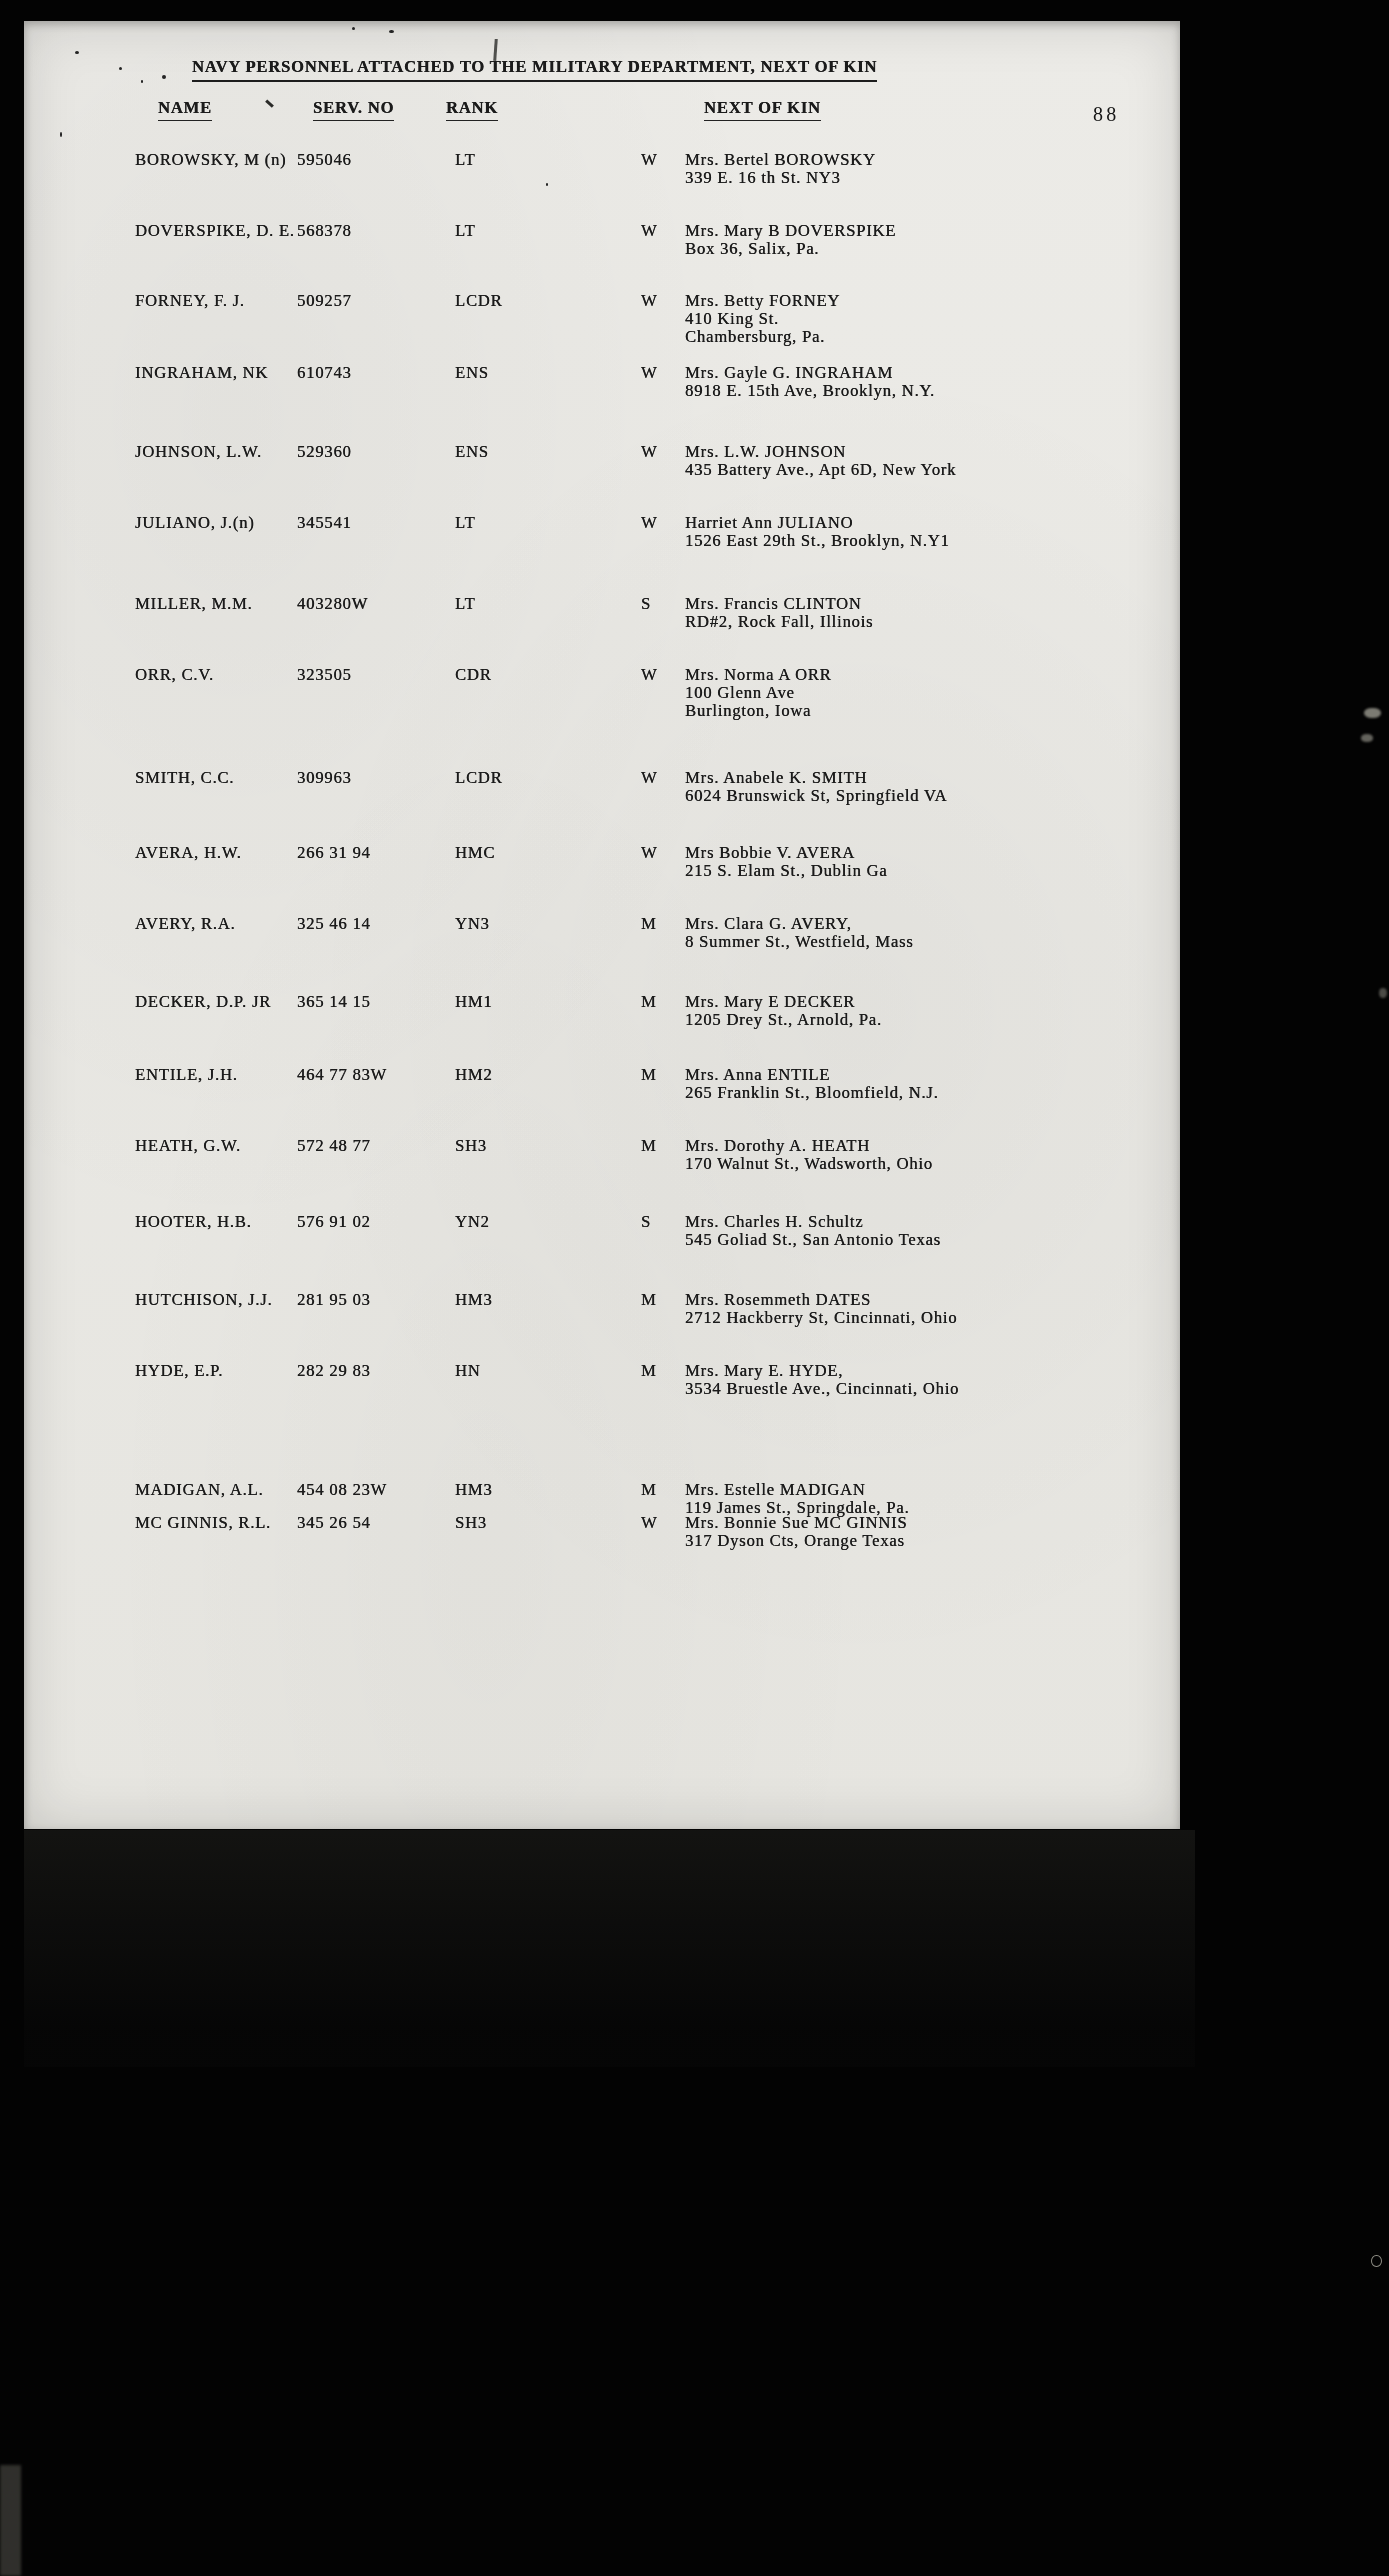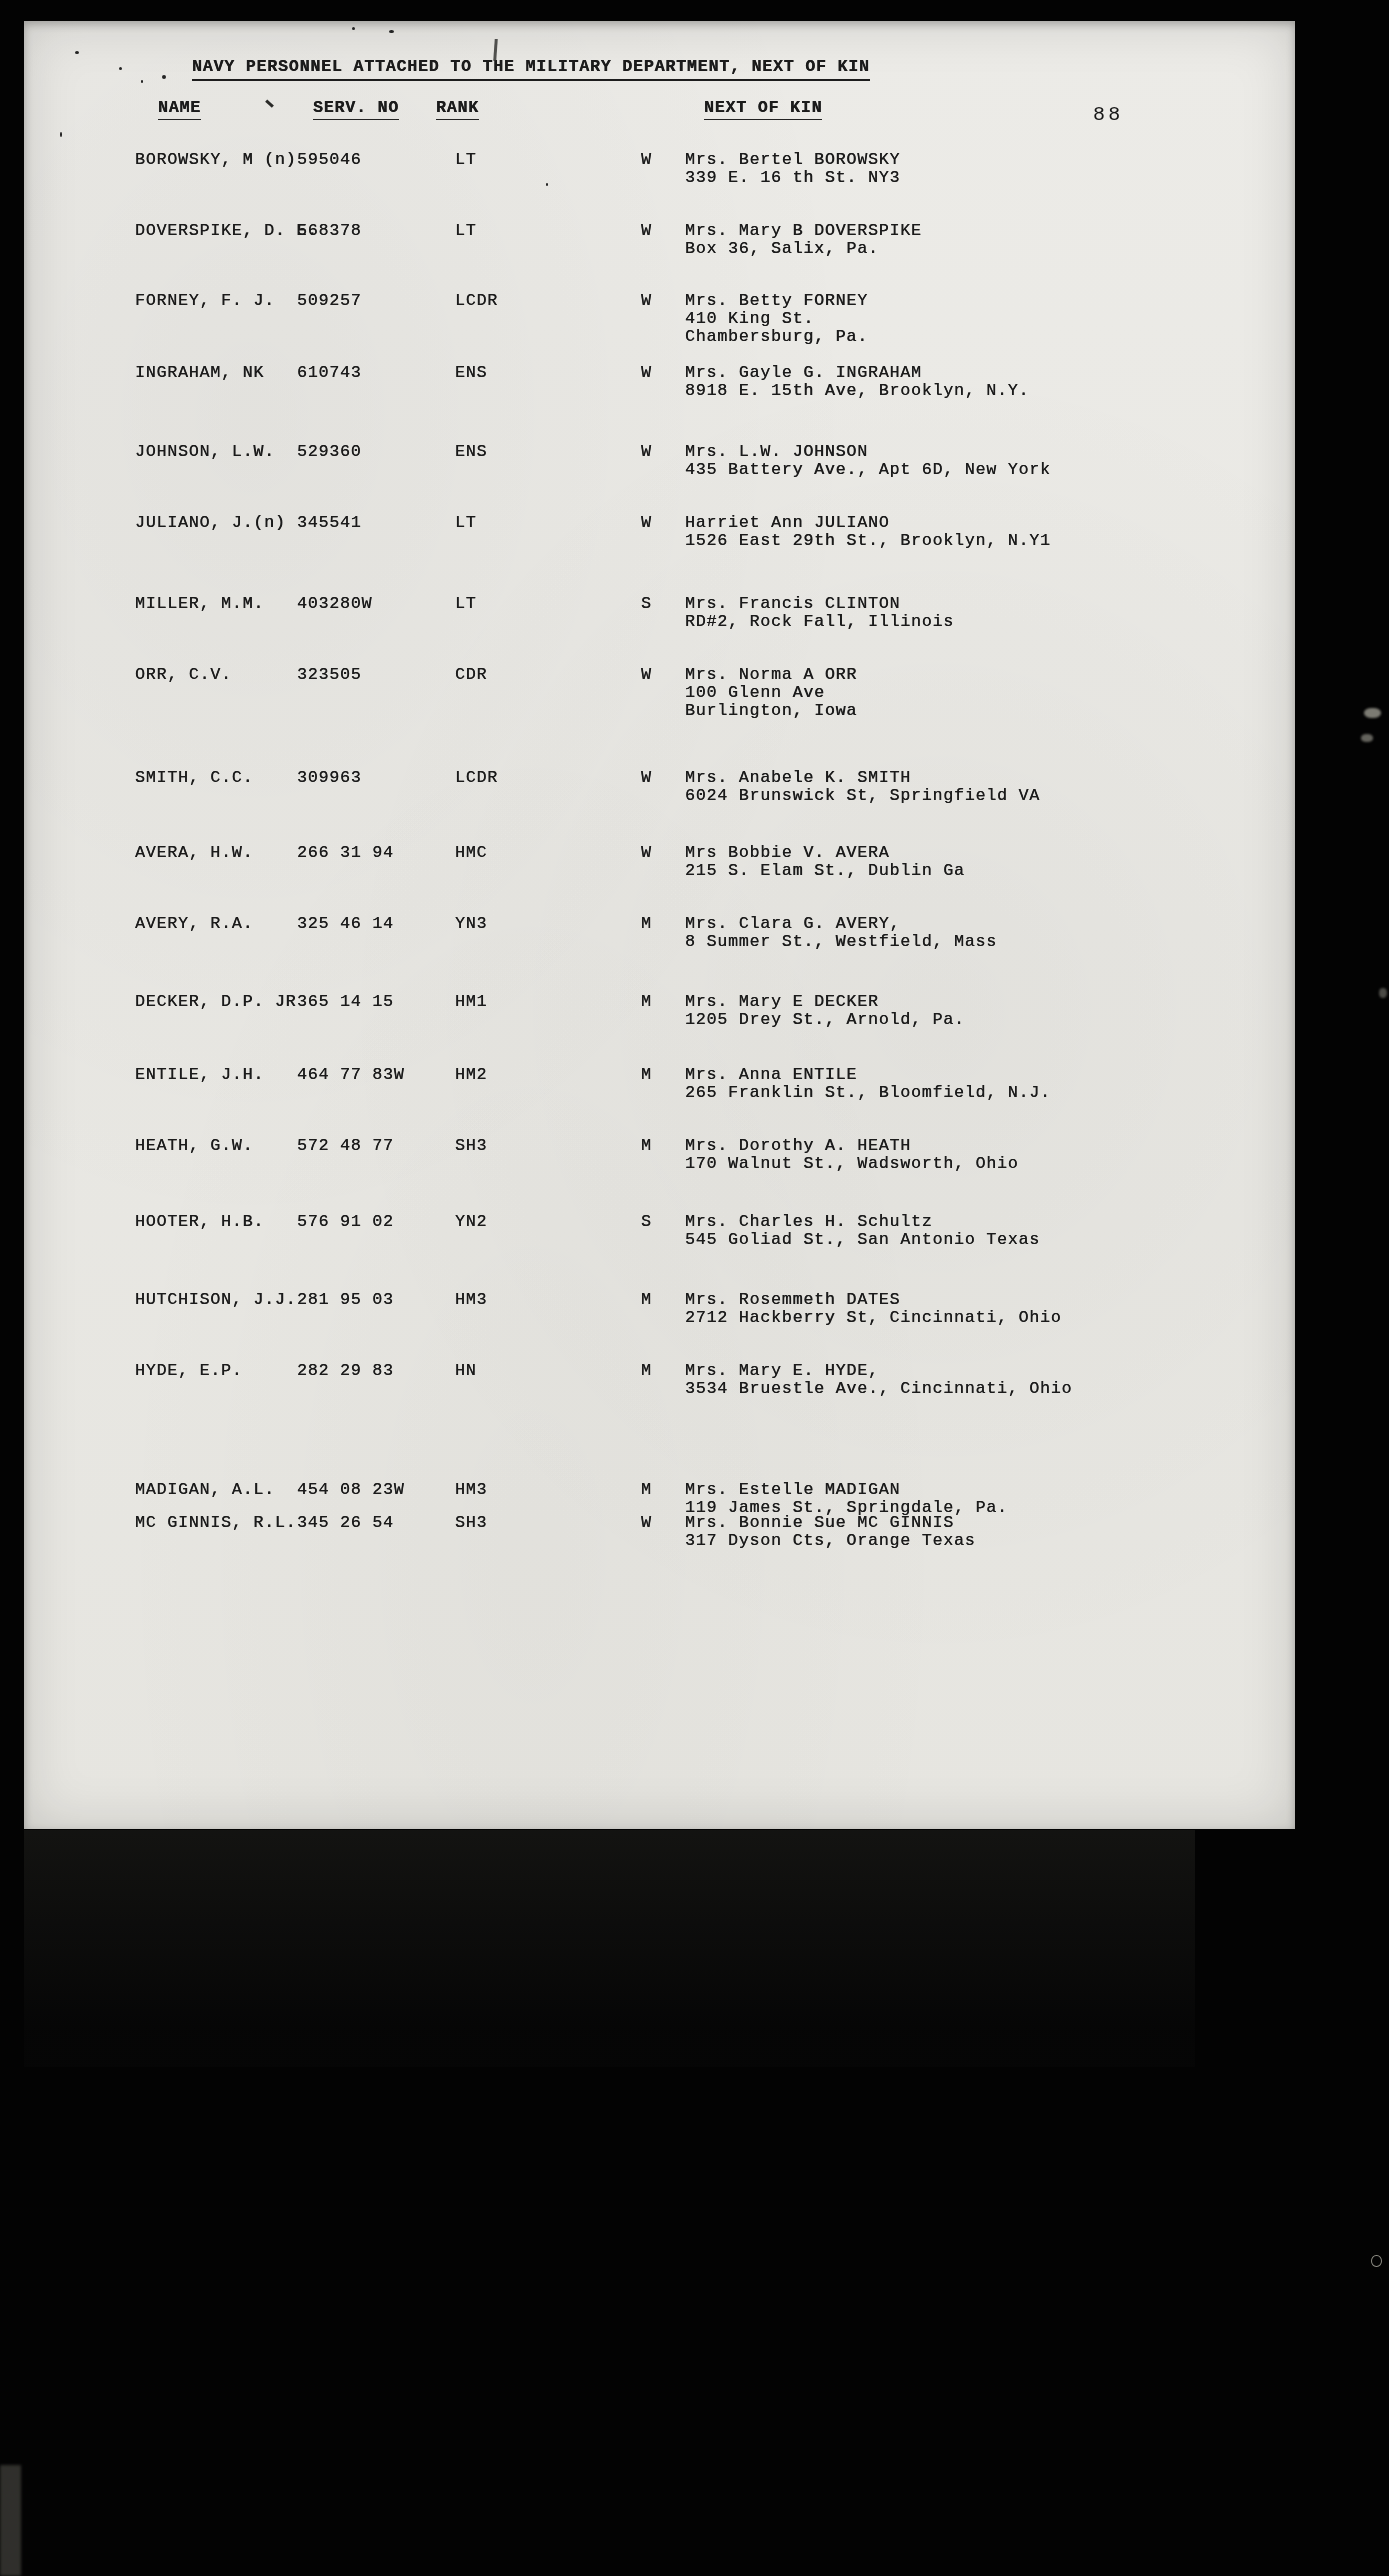--- a/index.html
+++ b/index.html
@@ -3,47 +3,48 @@
 <meta charset="utf-8">
 <style>
   html,body{margin:0;padding:0;}
   body{
     width:1390px;height:2576px;position:relative;overflow:hidden;
     background:#030303;
     font-family:"Liberation Mono","DejaVu Sans Mono",monospace;
   }
   
   .paper{
-    position:absolute;left:24px;top:21.3px;width:1271px;height:1808px;
+    position:absolute;left:24px;top:21.3px;width:1156px;height:1808px;
     background:
       radial-gradient(ellipse at 18% 22%, rgba(0,0,0,0.035), transparent 42%),
       radial-gradient(ellipse at 72% 55%, rgba(0,0,0,0.03), transparent 48%),
       radial-gradient(ellipse at 40% 85%, rgba(0,0,0,0.025), transparent 40%),
       linear-gradient(#ecebe7,#e6e5e0);
     box-shadow:inset 0 0 55px rgba(0,0,0,0.14), inset 0 3.2px 8px rgba(0,0,0,0.25);
     color:#1b1b1b;
+    font-family:Liberation Serif, serif;
   }
   .title{
     position:absolute;left:168px;top:36px;
     font-size:16.6px;font-weight:bold;letter-spacing:0.8px;white-space:pre;
     border-bottom:2.4px solid #1d1d1d;padding-bottom:2.4px;
     text-shadow:0.3px 0 0 #1b1b1b;
   }
   .pagenum{
     position:absolute;left:1069px;top:82px;
     font-size:20px;letter-spacing:3.2px;color:#161616;
   }
   .hdr{
     position:absolute;top:77px;font-size:16.6px;font-weight:bold;letter-spacing:0.8px;
     border-bottom:1.6px solid #222;padding-bottom:1.6px;white-space:pre;
     text-shadow:0.3px 0 0 #1b1b1b;
   }
   .hdr-name{left:134px;}
   .hdr-serv{left:289px;}
-  .hdr-rank{left:412px;}
+  .hdr-rank{left:422px;}
   .hdr-kin{left:680px;text-align:right;}
   
   .rows{position:absolute;left:0;top:130px;width:100%;height:1581px;}
   .row{position:absolute;left:0;width:100%;font-size:16.6px;line-height:18px;
        letter-spacing:0.8px;white-space:pre;text-shadow:0.3px 0 0 #1e1e1e;}
   .row .c{position:absolute;top:0;}
   .c-name{left:111px;}
   .c-serv{left:273px;}
   .c-rank{left:431px;}
   .c-status{left:617px;}

